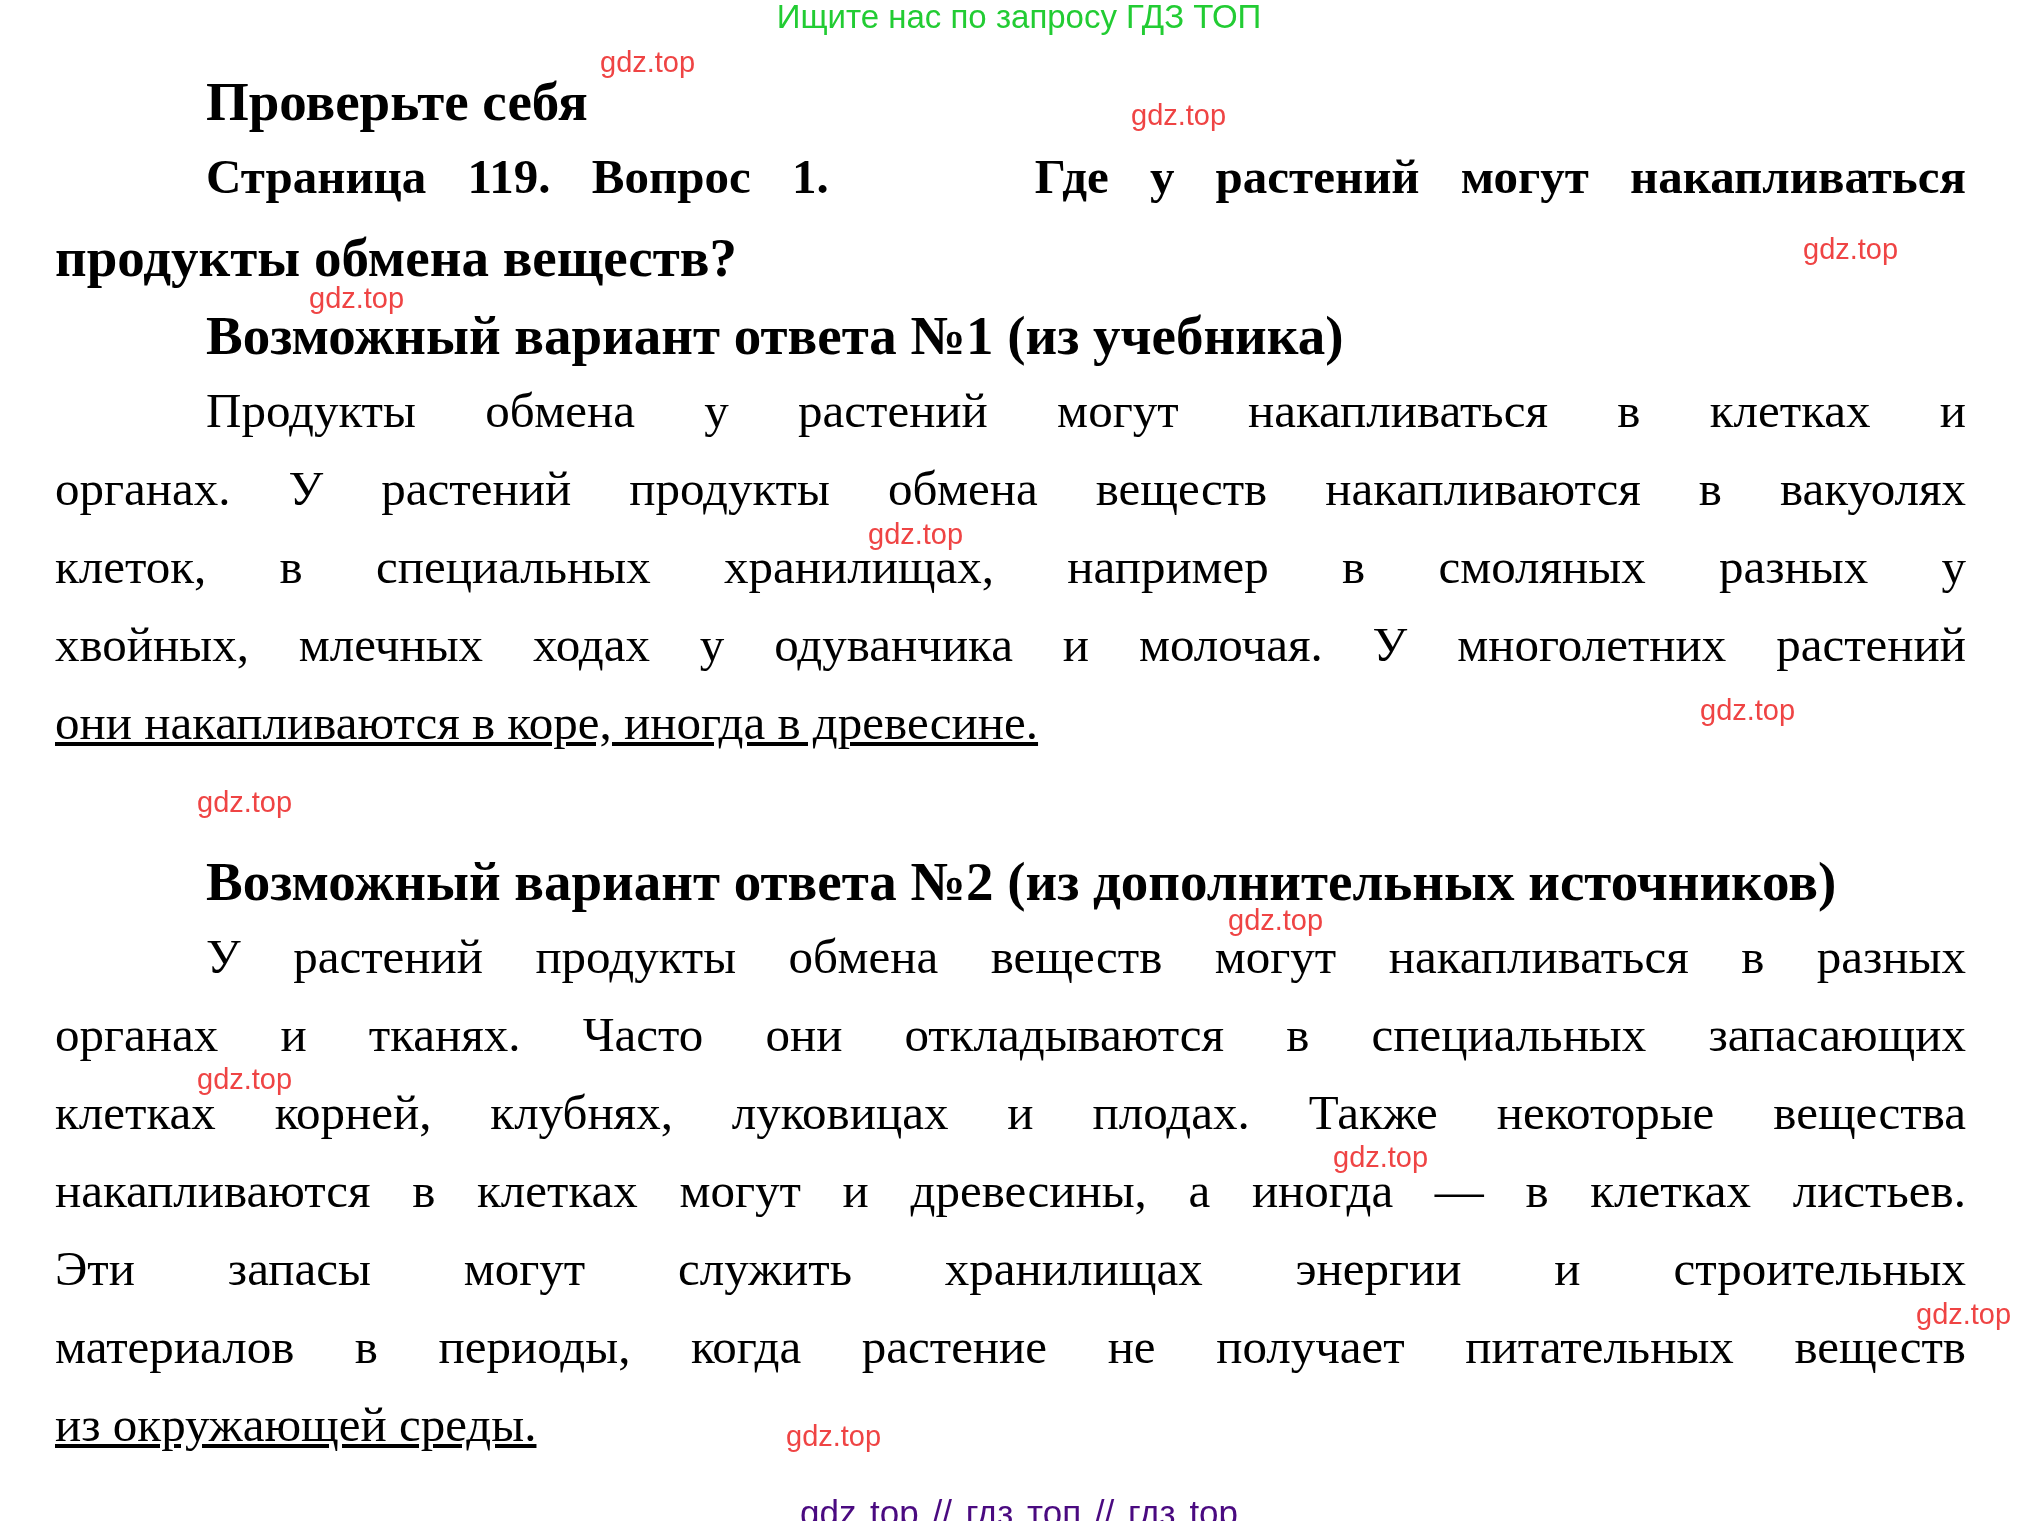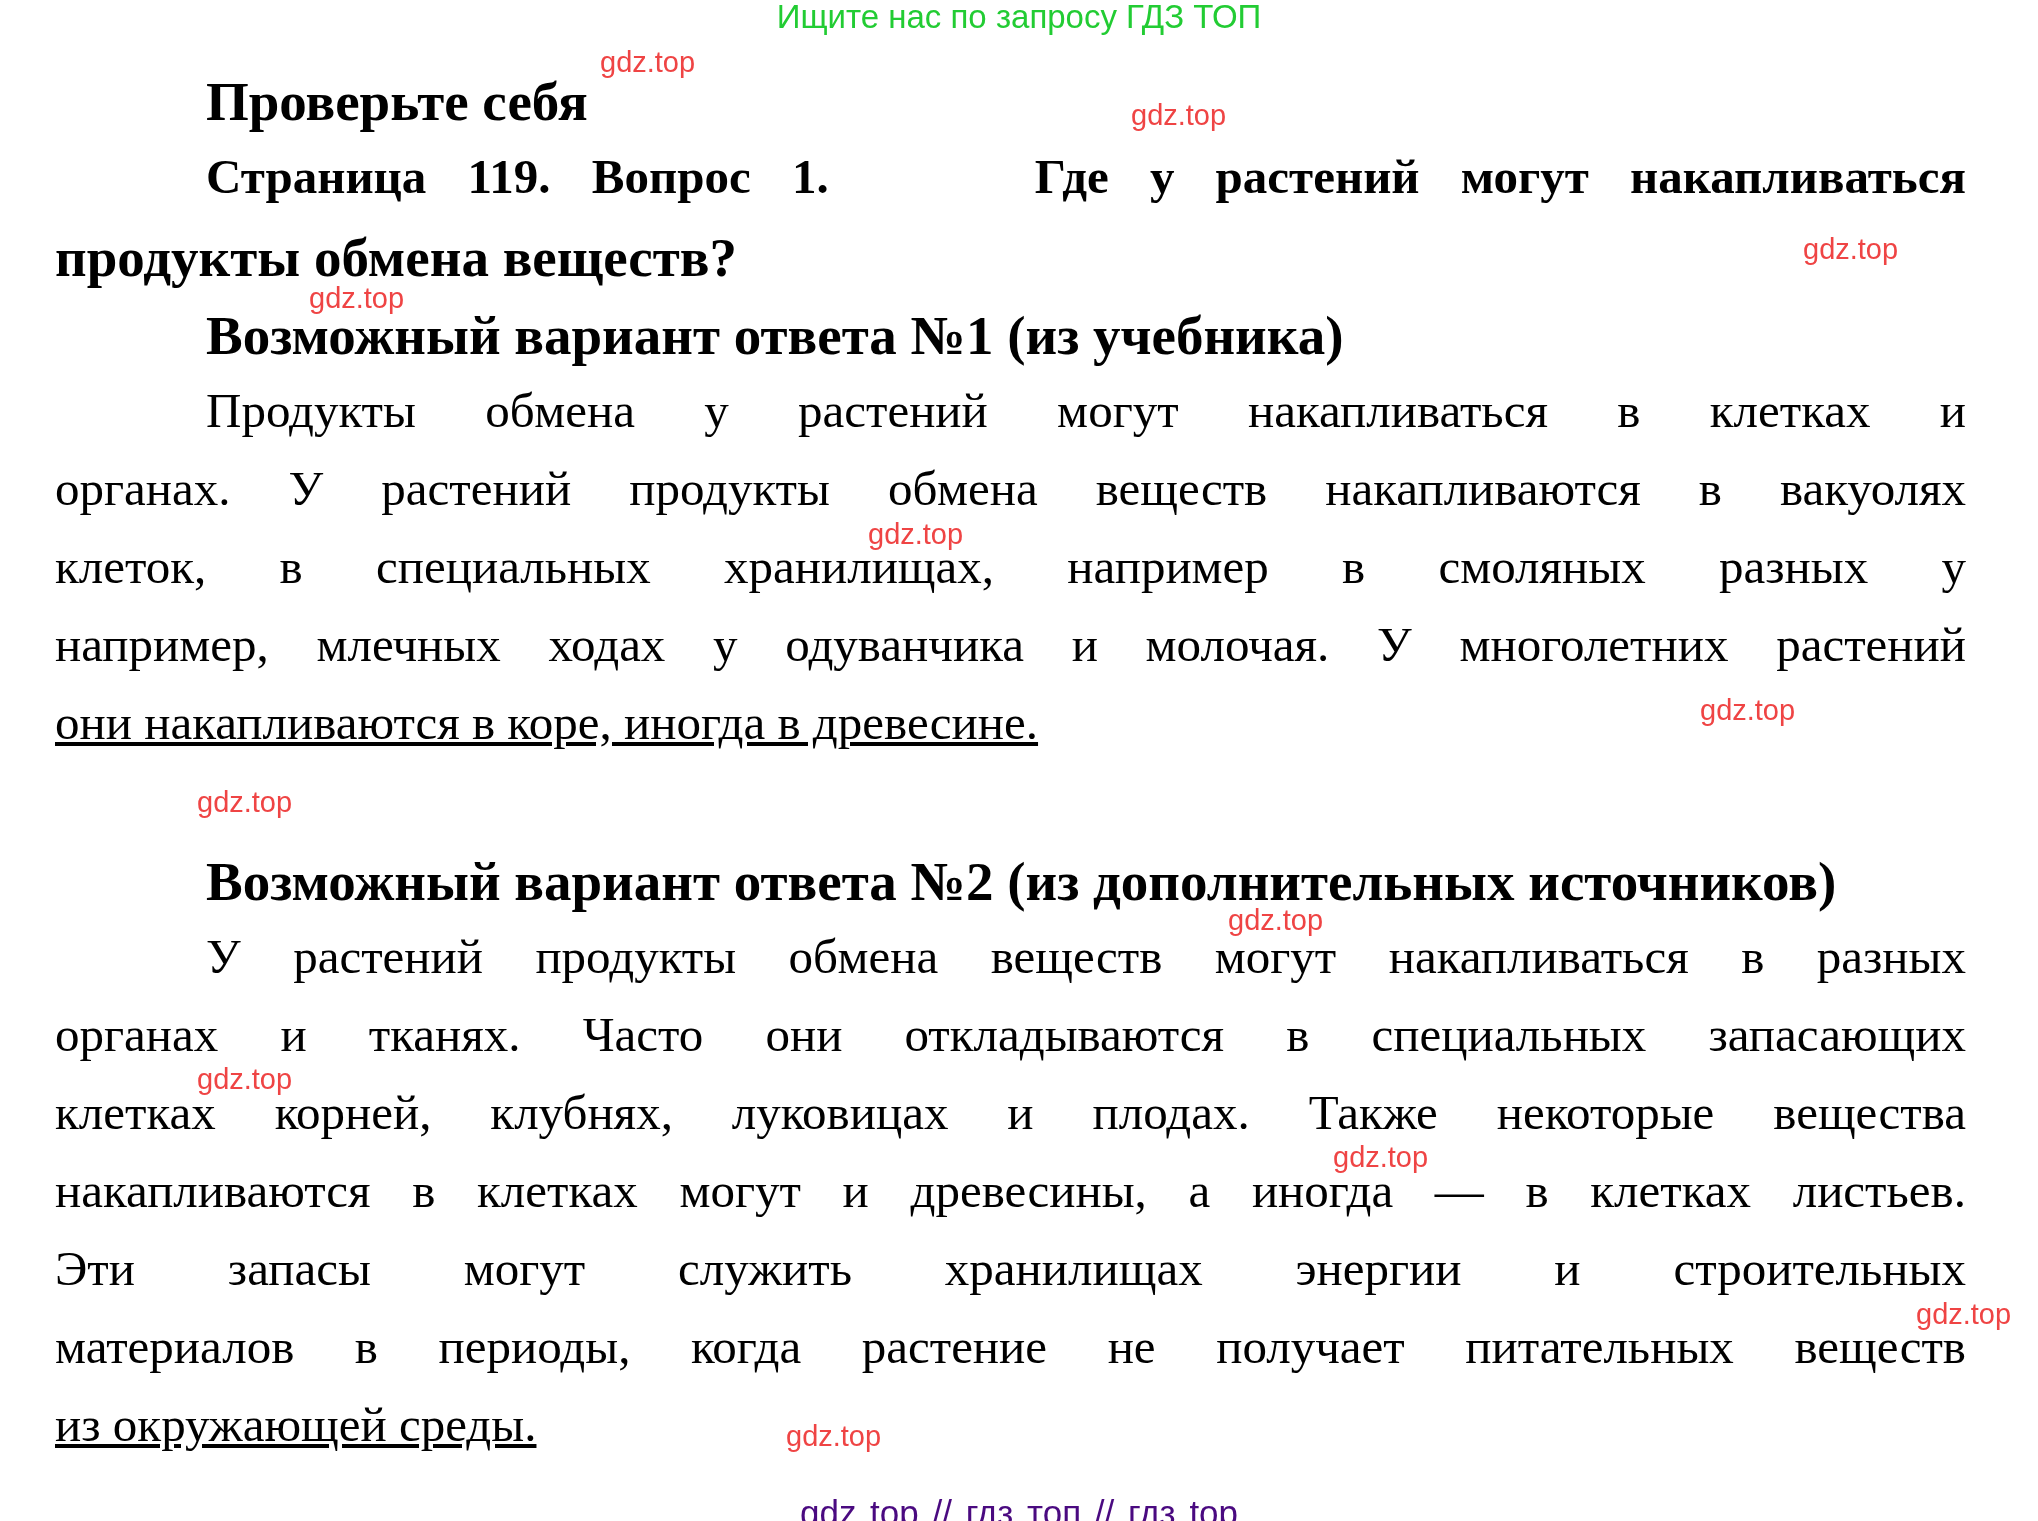--- a/index.html
+++ b/index.html
@@ -39,21 +39,21 @@
 
 <div class="abs serif bold h line indent" style="top:148px">
   <span>Страница 119. Вопрос 1.</span>&nbsp;&nbsp;&nbsp;&nbsp;&nbsp;<span>Где у растений могут накапливаться</span>
 </div>
 <div class="abs serif bold h" style="left:55px;top:226px">продукты обмена веществ?</div>
 
 <div class="abs serif bold h" style="left:206px;top:304px">Возможный вариант ответа №1 (из учебника)</div>
 <div class="abs serif line indent" style="top:382px">Продукты обмена у растений могут накапливаться в клетках и</div>
 <div class="abs serif line" style="top:460px">органах. У растений продукты обмена веществ накапливаются в вакуолях</div>
 <div class="abs serif line" style="top:538px">клеток, в специальных хранилищах, например в смоляных разных у</div>
-<div class="abs serif line" style="top:616px">например, млечных ходах у одуванчика и молочая. У многолетних растений</div>
+<div class="abs serif line" style="top:616px">хвойных, млечных ходах у одуванчика и молочая. У многолетних растений</div>
 <div class="abs serif line last" style="top:694px">они накапливаются в коре, иногда в древесине.</div>
 
 <div class="abs serif bold h" style="left:206px;top:850px">Возможный вариант ответа №2 (из дополнительных источников)</div>
 <div class="abs serif line indent" style="top:928px">У растений продукты обмена веществ могут накапливаться в разных</div>
 <div class="abs serif line" style="top:1006px">органах и тканях. Часто они откладываются в специальных запасающих</div>
 <div class="abs serif line" style="top:1084px">клетках корней, клубнях, луковицах и плодах. Также некоторые вещества</div>
 <div class="abs serif line" style="top:1162px">накапливаются в клетках могут и древесины, а иногда — в клетках листьев.</div>
 <div class="abs serif line" style="top:1240px">Эти запасы могут служить хранилищах энергии и строительных</div>
 <div class="abs serif line" style="top:1318px">материалов в периоды, когда растение не получает питательных веществ</div>
 <div class="abs serif line last" style="top:1396px">из окружающей среды.</div>

